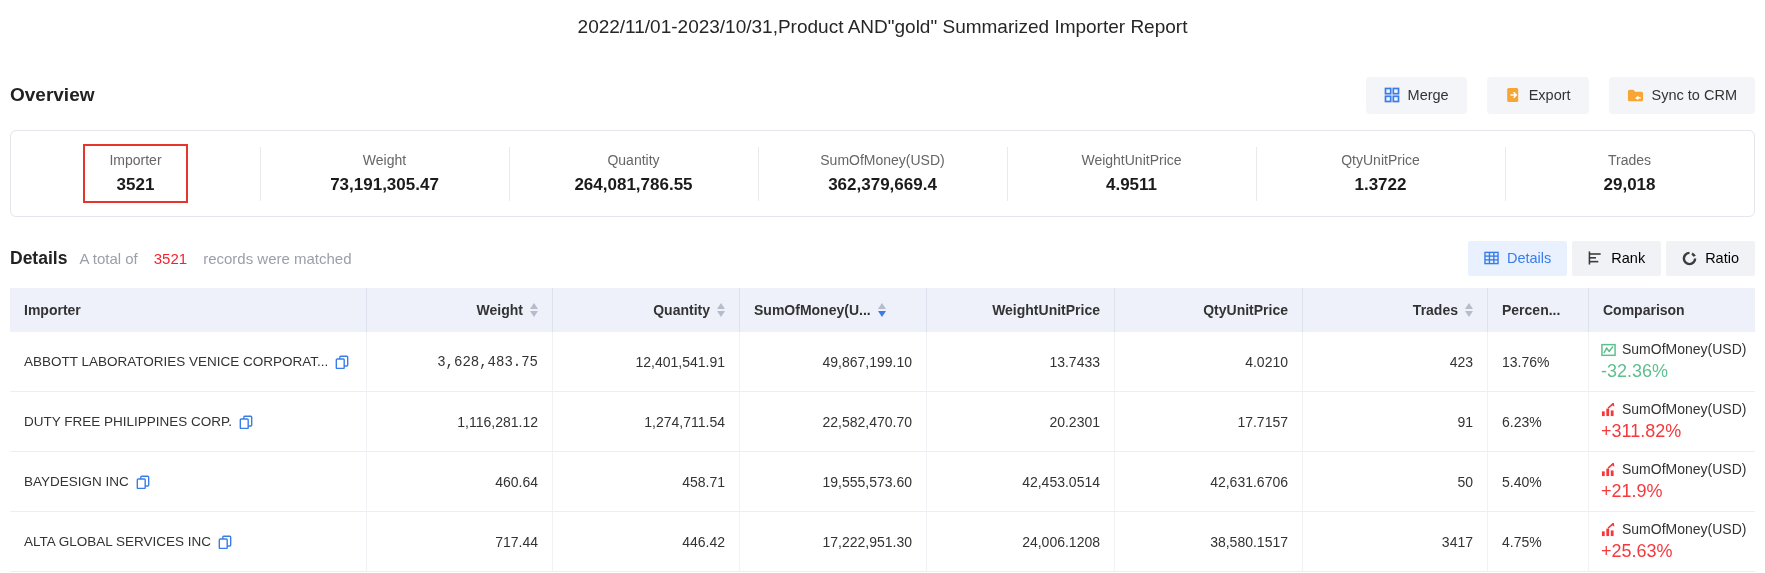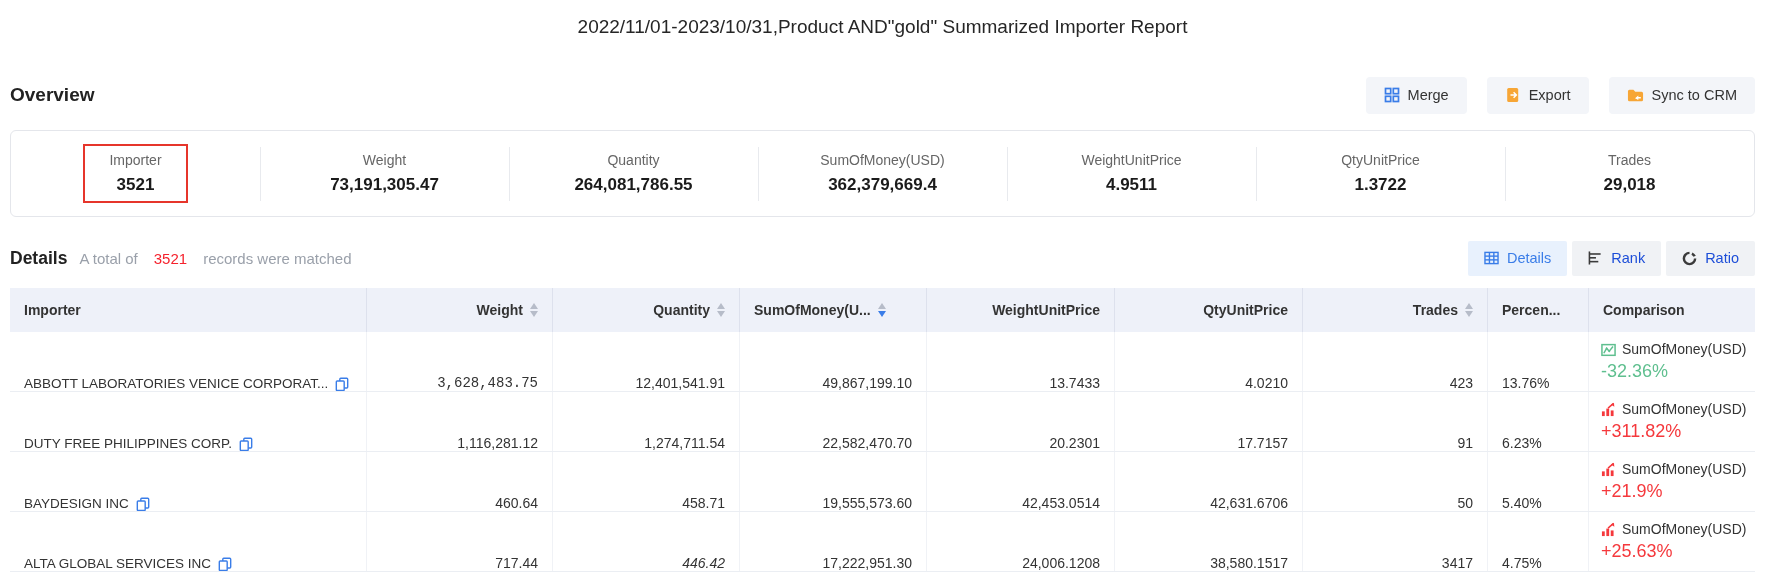--- a/index.html
+++ b/index.html
@@ -36,32 +36,32 @@
 
   
   .details-row { position:absolute; top:240px; left:10px; right:10px; height:36px;
                  display:flex; justify-content:space-between; align-items:center; }
   .details-left { display:flex; align-items:baseline; gap:12px; }
   .details-heading { font-size:17.5px; font-weight:bold; color:#222; }
   .match-text { font-size:15px; color:#9aa0aa; }
   .match-count { font-size:15px; color:#f5222d; padding:0 4px; }
   .seg-group { display:flex; gap:5px; }
   .seg { display:inline-flex; align-items:center; gap:8px; height:35px; padding:0 16px;
-         background:#f0f2f5; border-radius:2px; font-size:14.5px; color:#1d4ed8; cursor:pointer; }
+         background:#f0f2f5; border-radius:2px; font-size:14.5px; color:#000000; cursor:pointer; }
   .seg.active { background:#e8f1fd; color:#3a7de8; }
 
   
   .table { position:absolute; top:288px; left:10px; width:1745px; }
   .thead { display:flex; height:44px; background:#eef1f9; }
   .th { display:flex; align-items:center; padding:0 14px; font-size:14px; font-weight:bold;
         color:#333; border-right:1px solid #dde1ed; }
   .th:last-child { border-right:none; }
   .th.right { justify-content:flex-end; }
   .tr { display:flex; height:60px; background:#fff; border-bottom:1px solid #ebeef3; cursor:pointer; }
-  .td { display:flex; align-items:flex-end; padding:0 14px; font-size:14px; color:#333;
+  .td { display:flex; align-items:center; padding:0 14px; font-size:14px; color:#333;
         border-right:1px solid #f0f2f6; overflow:hidden; }
   .td:last-child { border-right:none; }
   .td.right { justify-content:flex-end; }
   .imp-name { font-size:13.5px; color:#333; white-space:nowrap; overflow:hidden;
               text-overflow:ellipsis; }
   .copy-icon { display:inline-flex; margin-left:7px; flex:0 0 auto; cursor:pointer; }
   .carets { display:inline-flex; flex-direction:column; margin-left:7px; gap:2px; }
   .c-up { width:0; height:0; border-left:4.5px solid transparent; border-right:4.5px solid transparent;
           border-bottom:6px solid #b6bcc9; }
   .c-down { width:0; height:0; border-left:4.5px solid transparent; border-right:4.5px solid transparent;
@@ -352,21 +352,21 @@
           <div class="td" style="width: 357px;">
             <span class="imp-name">ALTA GLOBAL SERVICES INC</span>
             <span class="copy-icon">
               <svg width="14" height="14" viewBox="0 0 16 16">
                 <rect x="5.5" y="1.5" width="9" height="11" rx="1" fill="none" stroke="#3a7de8" stroke-width="1.6"></rect>
                 <rect x="1.5" y="4.5" width="9" height="11" rx="1" fill="#fff" stroke="#3a7de8" stroke-width="1.6"></rect>
               </svg>
             </span>
           </div>
           <div class="td right" style="width: 186px;">717.44</div>
-          <div class="td right" style="width: 187px; font-style: italic;">446.42</div>
+          <div class="td right" style="width: 187px;">446.42</div>
           <div class="td right" style="width: 187px;">17,222,951.30</div>
           <div class="td right" style="width: 188px;">24,006.1208</div>
           <div class="td right" style="width: 188px;">38,580.1517</div>
           <div class="td right" style="width: 185px;">3417</div>
           <div class="td" style="width: 101px;">4.75%</div>
           <div class="td cmp" style="width: 166px;">
             <div class="cmp-top">
               <span style="display: inline-flex;">
                 <svg width="15" height="15" viewBox="0 0 16 16">
                   <rect x="1" y="10" width="3" height="5" fill="#f5383c"></rect>

